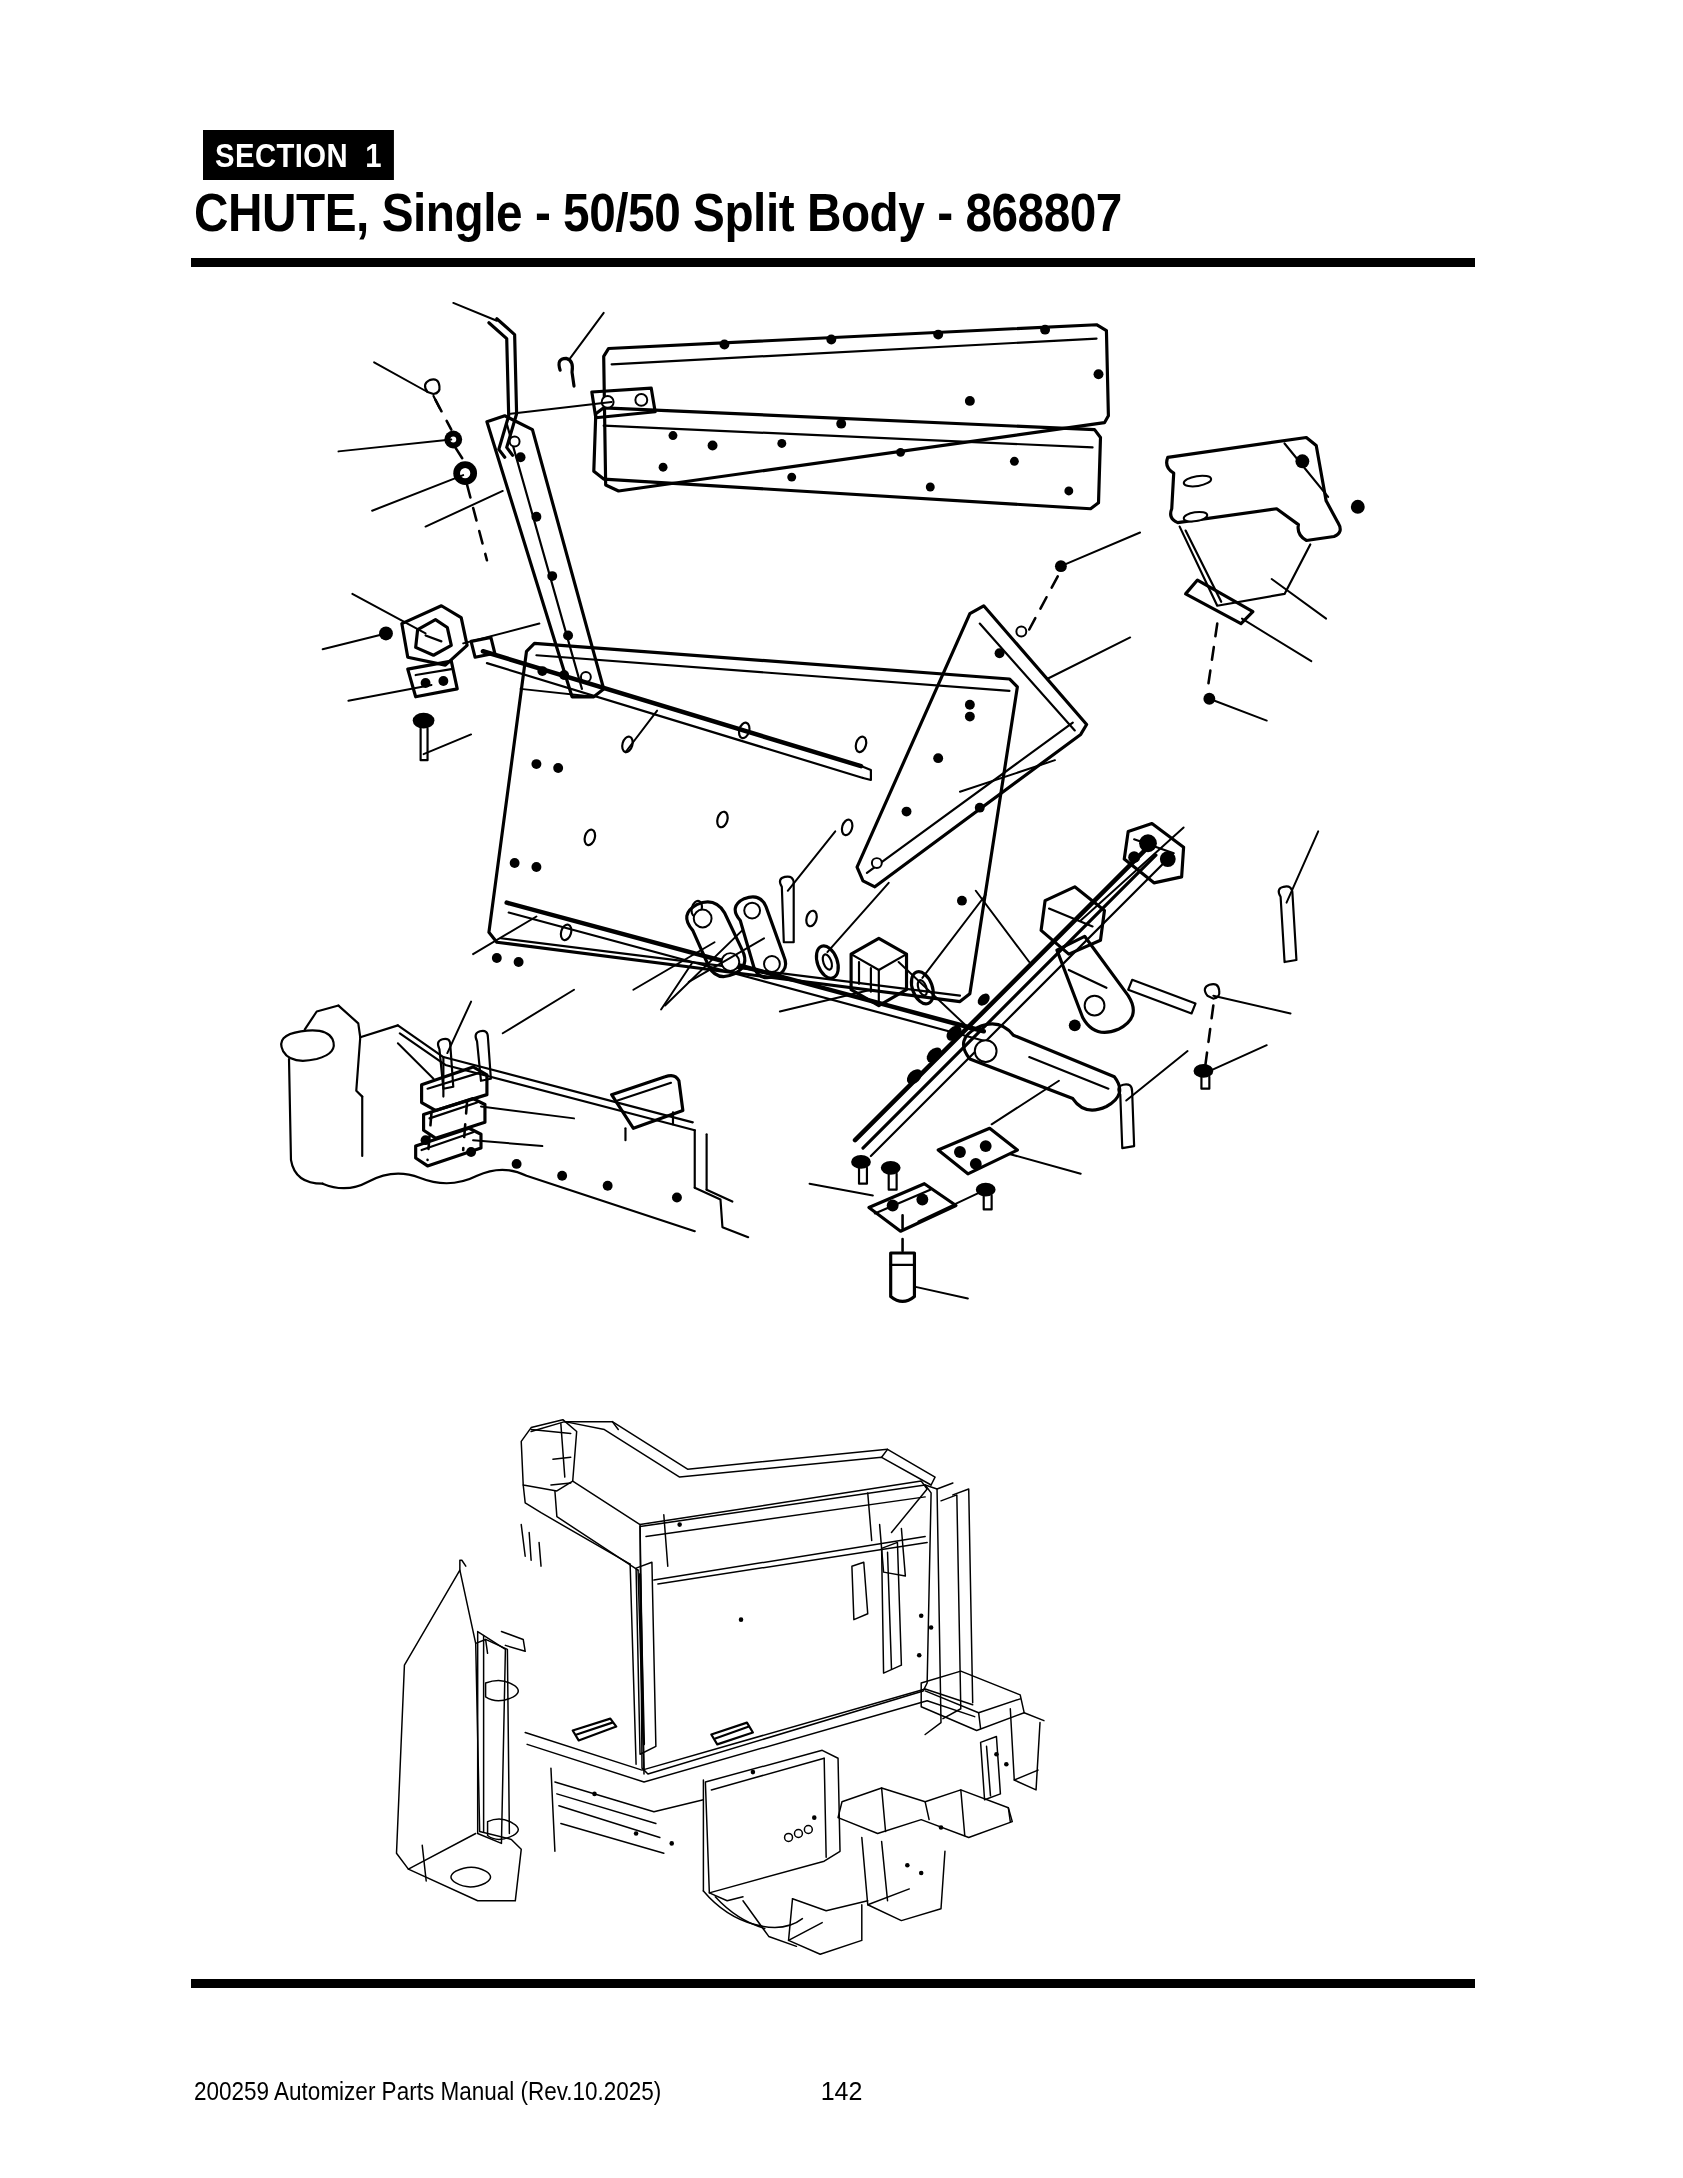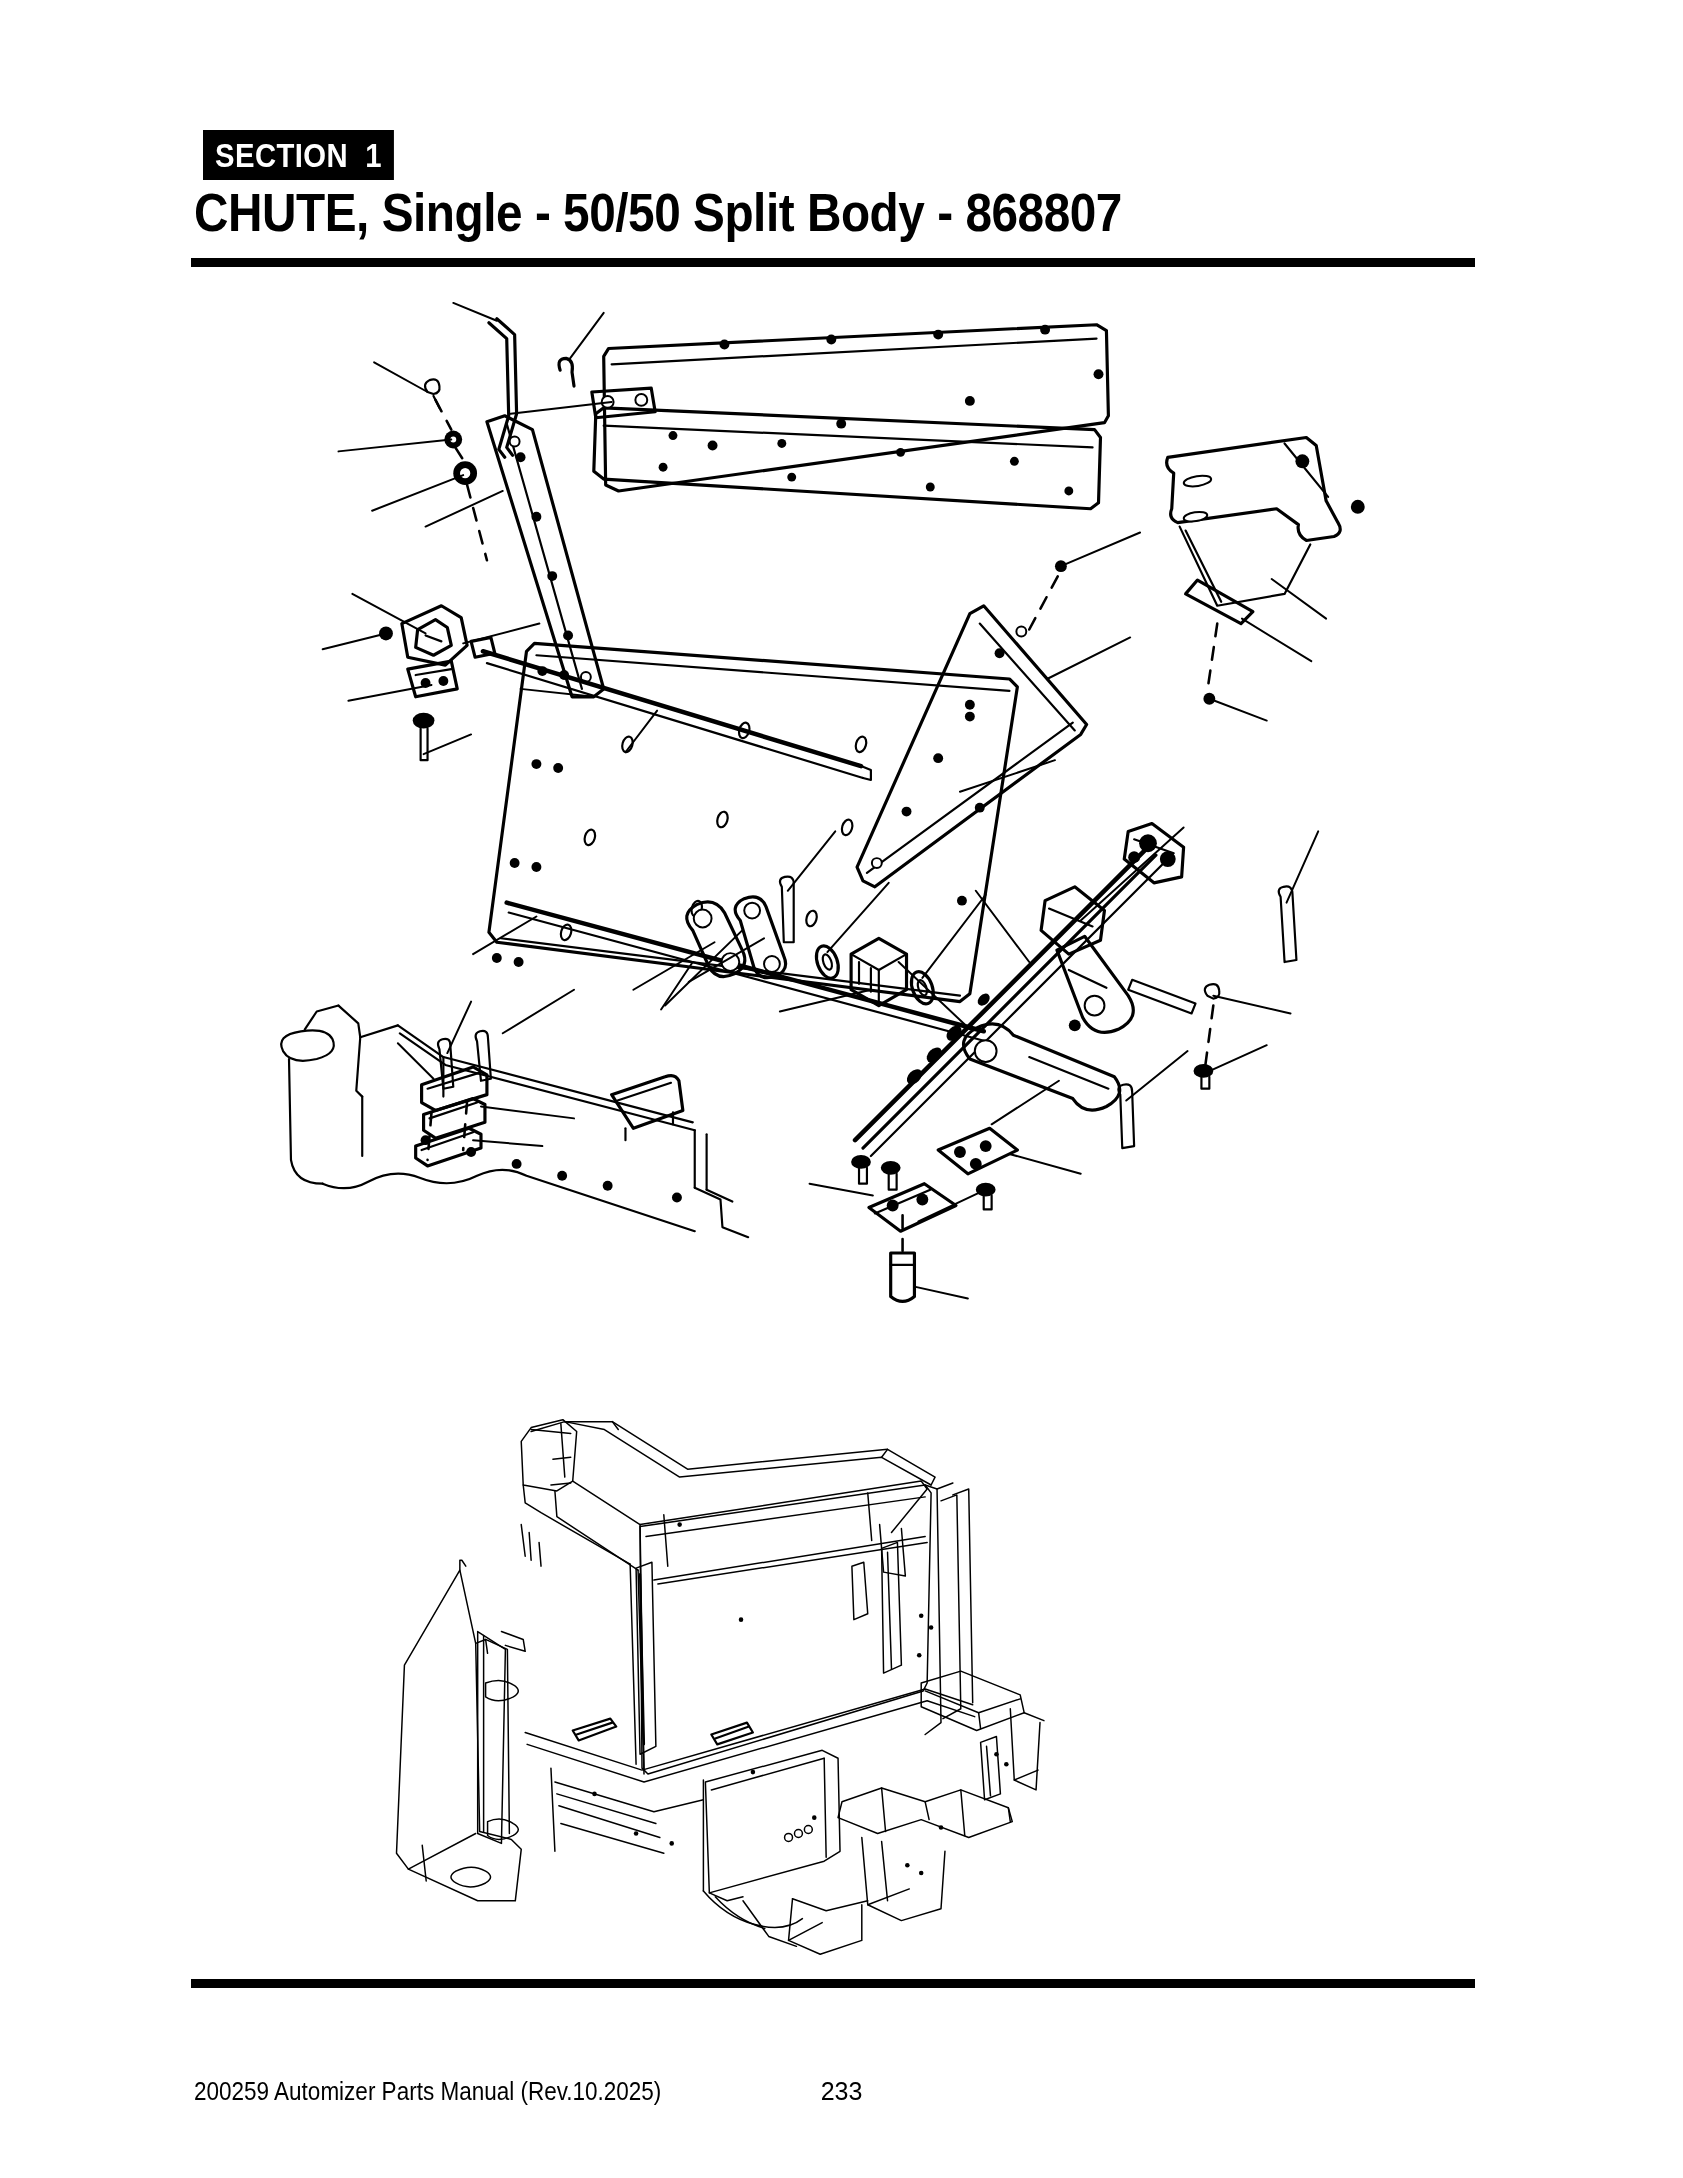--- a/index.html
+++ b/index.html
@@ -591,14 +591,14 @@
   <g>
     <path class="thin" d="M380 510 q22 26 52 34 q30 8 48 -6"></path>
     <path class="thin" d="M392 516 q22 24 50 32"></path>
     <path class="thin" d="M420 520 L446 556 L474 566"></path>
   </g>
 
 </svg>
 </div>
 
 <div id="footer-text">200259 Automizer Parts Manual (Rev.10.2025)</div>
-<div id="footer-page">233</div>
+<div id="footer-page">142</div>
 
 
 </body></html>

